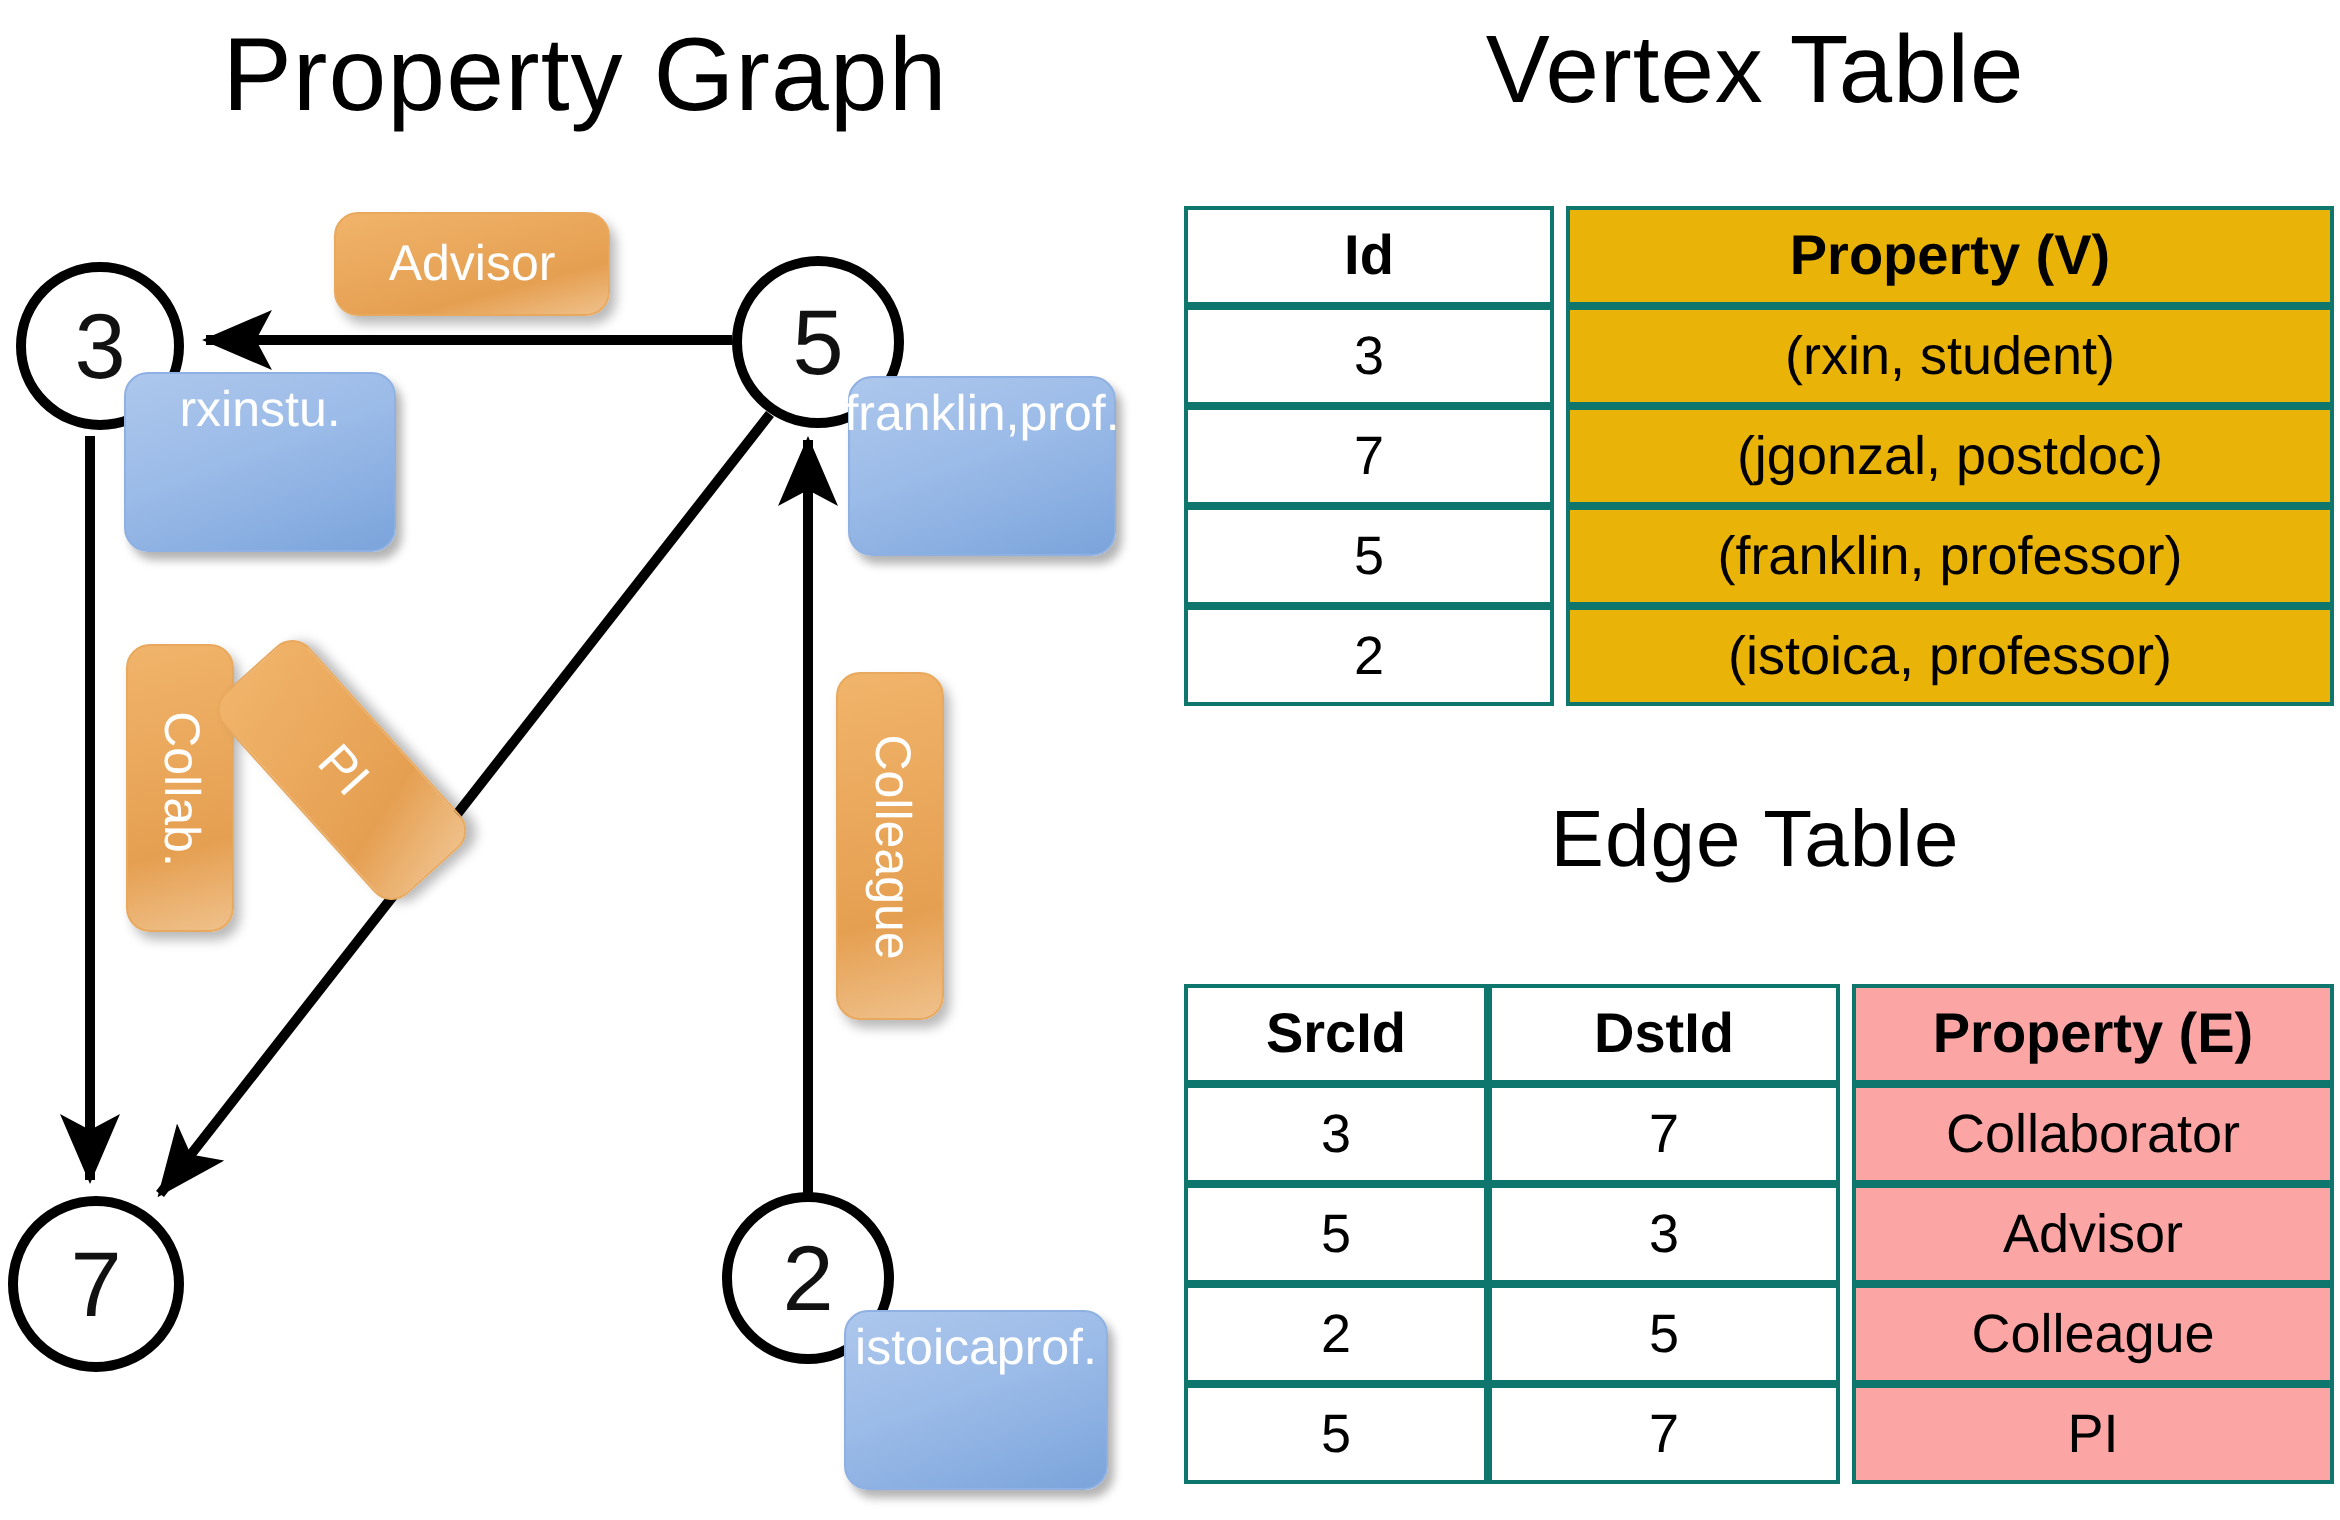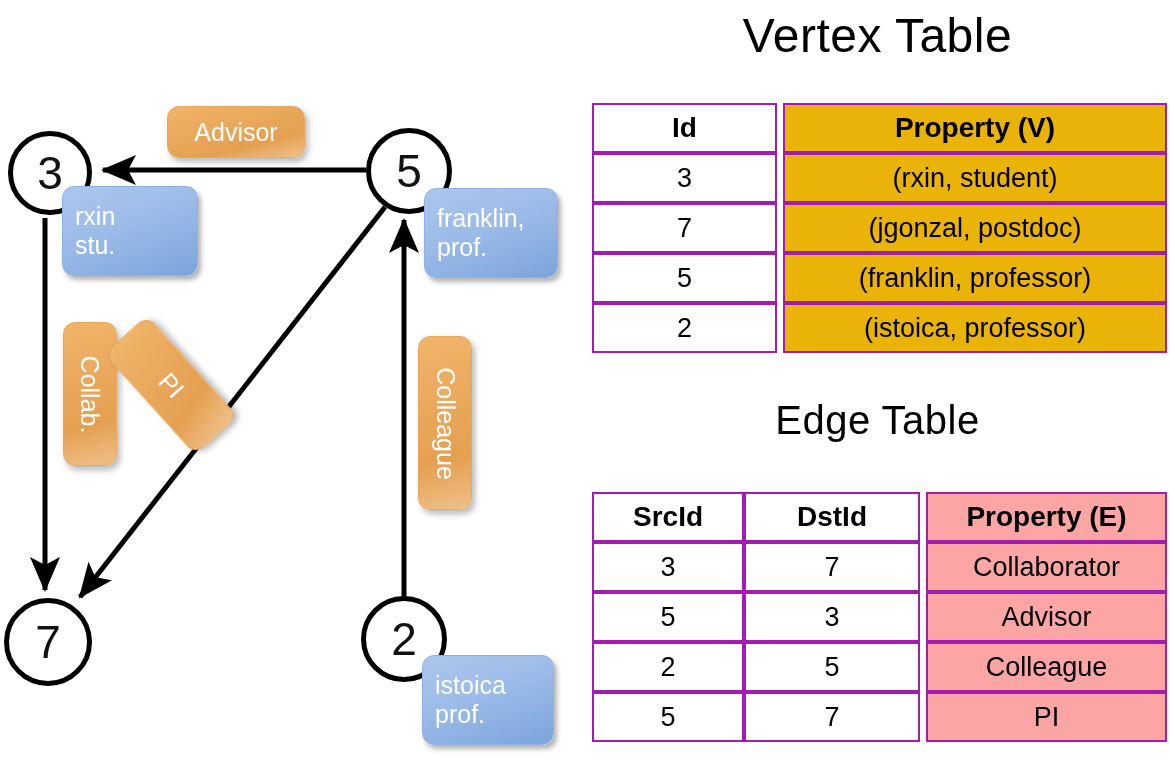--- a/index.html
+++ b/index.html
@@ -74,21 +74,21 @@
     font-weight: 300;
     color: #111111;
     z-index: 5;
   }
 
   .prop-box {
     position: absolute;
     border-radius: 12px;
     box-sizing: border-box;
     display: flex;
-    flex-direction: column;
+    flex-direction: row;
     justify-content: center;
     padding: 4px 12px;
     color: #ffffff;
     font-size: 25px;
     line-height: 1.18;
     z-index: 8;
     box-shadow: 3px 4px 5px rgba(0,0,0,0.30);
   }
   .prop-box.blue {
     background: linear-gradient(160deg, #adc7ec 0%, #9bbbe8 45%, #7ba4db 100%);
@@ -114,21 +114,21 @@
   .edge-label .txt { display: block; }
 
   
   .tbl {
     position: absolute;
     border-collapse: separate;
     border-spacing: 0;
     table-layout: fixed;
   }
   .tbl td, .tbl th {
-    border: 2px solid #a21caf;
+    border: 2px solid #0f766e;
     text-align: center;
     font-weight: normal;
     font-size: 27px;
     color: #000000;
     padding: 0;
     height: 46px;
     font-family: "Liberation Sans", sans-serif;
   }
   .tbl th {
     font-weight: bold;
@@ -140,20 +140,21 @@
   .gap-col { border: none !important; background: #ffffff; width: 6px; }
 
   #vertex-table { left: 592px; top: 103px; width: 575px; }
   #edge-table   { left: 592px; top: 492px; width: 575px; }
 </style>
 </head>
 <body>
 
 <div class="stage">
 
+  <div class="title" id="title-property-graph">Property Graph</div>
   <div class="title" id="title-vertex-table">Vertex Table</div>
   <div class="title" id="title-edge-table">Edge Table</div>
 
   <div id="graph-panel">
 
     <svg id="graph-edges" viewBox="0 0 585 760">
       <defs>
         <marker id="arrowhead" markerWidth="8" markerHeight="8" refX="6.6" refY="3" orient="auto" markerUnits="strokeWidth">
           <path d="M0,0 L7,3 L0,6 L1.6,3 z" fill="#000000"></path>
         </marker>

